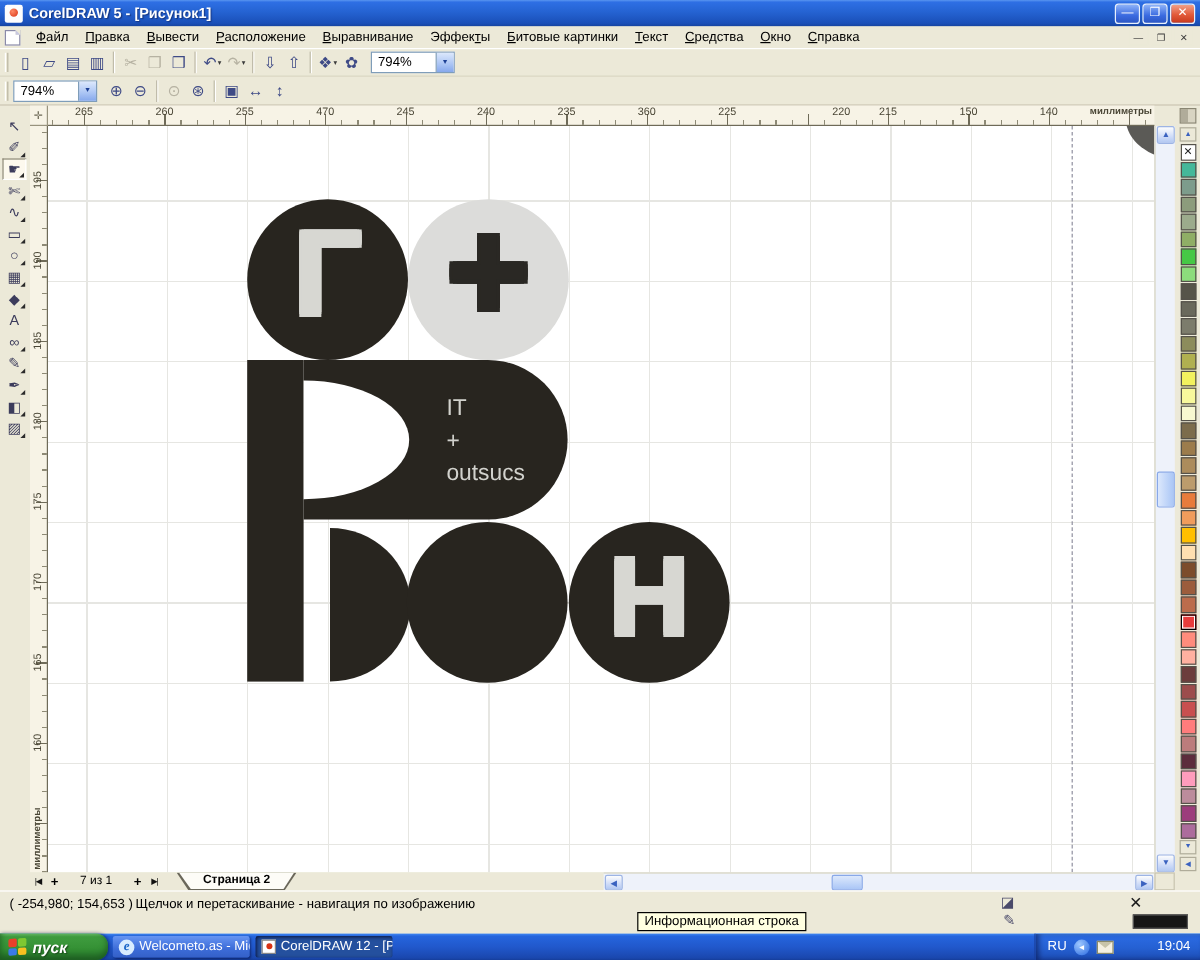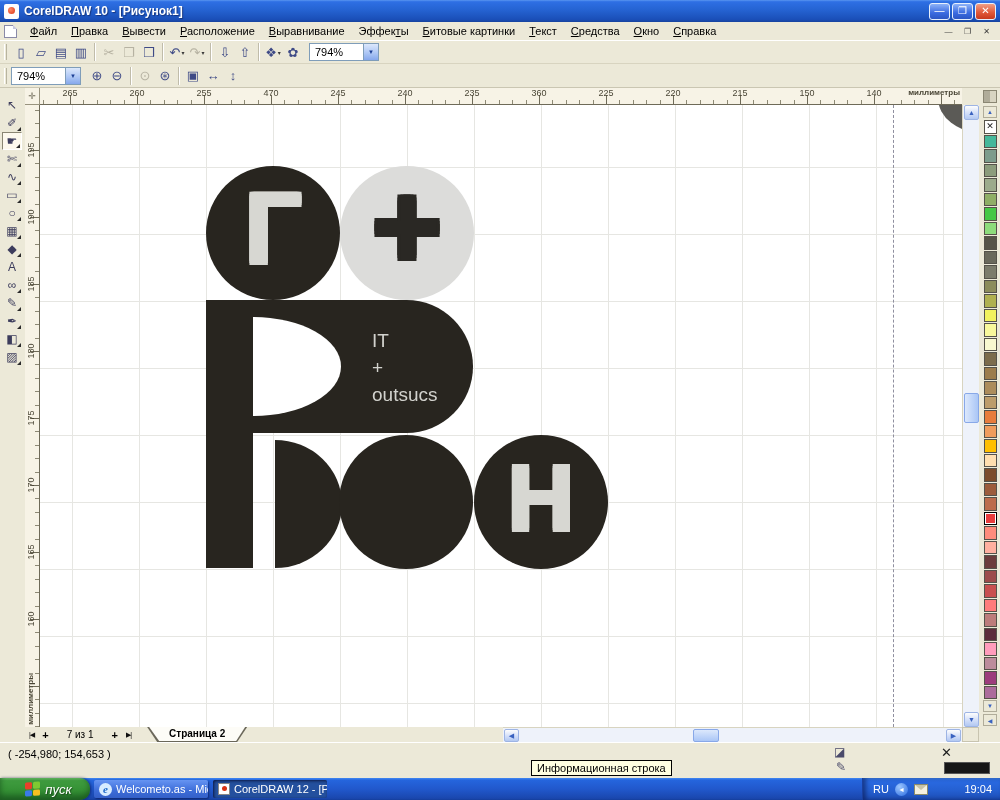--- a/index.html
+++ b/index.html
@@ -156,22 +156,22 @@
   .outline-swatch{position:absolute;left:944px;top:19px;width:46px;height:12px;background:#161616;border:1px solid #555;}
   .tooltip{position:absolute;left:531px;top:17px;height:16px;background:#ffffe1;border:1px solid #000;
     font-size:11px;line-height:14px;padding:0 5px;white-space:nowrap;z-index:9;}
 
   
   .taskbar{position:absolute;left:0;top:778px;width:100%;height:22px;
     background:linear-gradient(180deg,#4188f2 0%,#2565dd 10%,#2158cc 50%,#1a47ae 92%,#153e9c 100%);}
   .start-btn{position:absolute;left:0;top:0;height:22px;width:90px;border-radius:0 10px 10px 0;
     background:linear-gradient(180deg,#6cc26a 0%,#3f9c3f 12%,#359135 55%,#26762a 100%);
     box-shadow:inset 0 -3px 6px #1c5a20,1px 0 3px rgba(0,10,60,.6);
-    display:flex;align-items:center;gap:5px;padding-left:7px;color:#fff;font-size:13px;font-weight:normal;font-style:italic;
-    text-shadow:1px 1px 1px #1d4d1d;justify-content:center;}
+    display:flex;align-items:center;gap:5px;padding-left:7px;color:#fff;font-size:13px;font-weight:bold;font-style:italic;
+    text-shadow:1px 1px 1px #1d4d1d;}
   .start-flag{width:15px;height:14px;display:grid;grid-template-columns:1fr 1fr;grid-template-rows:1fr 1fr;gap:1px;transform:skewY(-4deg);}
   .start-flag i{border-radius:1.5px;}
   .flag-r{background:#e8402a;}.flag-g{background:#7ec832;}.flag-b{background:#3a7ae8;}.flag-y{background:#f8c020;}
   .task-btn{position:absolute;top:2px;height:18px;width:114px;border-radius:2px;color:#fff;font-size:11px;
     display:flex;align-items:center;gap:4px;padding:0 5px;white-space:nowrap;overflow:hidden;
     background:linear-gradient(180deg,#6694f2,#3c6cd8 60%,#3460c8);box-shadow:1px 1px 2px rgba(0,0,40,.45);}
   .task-btn.active{background:#24509e;box-shadow:inset 1px 1px 3px rgba(0,0,30,.7);}
   .task-ico-ie{width:13px;height:13px;border-radius:50%;background:#d8ecff;color:#1a66c8;font-size:11px;font-weight:bold;
     font-style:italic;line-height:12px;text-align:center;flex:0 0 auto;font-family:"Liberation Serif",serif;}
   .task-ico-corel{width:12px;height:12px;background:#fff;border:1px solid #888;flex:0 0 auto;position:relative;}
@@ -187,21 +187,21 @@
     border-top:5px solid #c8c4a8;}
   .tray-time{margin-left:auto;}
 </style>
 </head>
 <body>
 
 <div id="app">
 
   <div class="titlebar">
     <div class="title-icon"></div>
-    <div class="title-text">CorelDRAW 10 - [Рисунок1]</div>
+    <div class="title-text">CorelDRAW 5 - [Рисунок1]</div>
     <div class="win-btns">
       <div class="win-btn">—</div>
       <div class="win-btn">❐</div>
       <div class="win-btn close">✕</div>
     </div>
   </div>
 
   <div class="menubar">
     <div class="mdi-doc-icon"></div>
     <div style="display:flex">
@@ -318,21 +318,21 @@
     <span class="hruler-unit">миллиметры</span>
   <span class="hlab" style="left: 30px;">265</span>
       <span class="hlab" style="left: 97px;">260</span>
       <span class="hlab" style="left: 164px;">255</span>
       <span class="hlab" style="left: 231px;">470</span>
       <span class="hlab" style="left: 298px;">245</span>
       <span class="hlab" style="left: 365px;">240</span>
       <span class="hlab" style="left: 432px;">235</span>
       <span class="hlab" style="left: 499px;">360</span>
       <span class="hlab" style="left: 566px;">225</span>
-      <span class="hlab" style="left: 633px;">220</span>
+      <span class="hlab" style="left: 661px;">220</span>
       <span class="hlab" style="left: 700px;">215</span>
       <span class="hlab" style="left: 767px;">150</span>
       <span class="hlab" style="left: 834px;">140</span>
     </div>
   <div class="vruler">
     <span class="vruler-unit">миллиметры</span>
   <span class="vlab" style="top: 45px;">195</span>
       <span class="vlab" style="top: 112px;">190</span>
       <span class="vlab" style="top: 179px;">185</span>
       <span class="vlab" style="top: 246px;">180</span>
@@ -455,20 +455,21 @@
 
   <div class="hscroll">
     <div class="hsb-btn" style="left:1px">◀</div>
     <div class="hthumb"></div>
     <div class="hsb-btn" style="right:1px">▶</div>
   </div>
   <div class="scroll-corner"></div>
 
   <div class="statusbar">
     <span class="status-coords">( -254,980; 154,653 )</span>
+    <span class="status-hint">Щелчок и перетаскивание - навигация по изображению</span>
     <span class="fill-status-icon">◪</span>
     <span class="outline-status-icon">✎</span>
     <span class="fill-none-x">✕</span>
     <div class="outline-swatch"></div>
     <div class="tooltip">Информационная строка</div>
   </div>
 
   <div class="taskbar">
     <div class="start-btn">
       <span class="start-flag">

